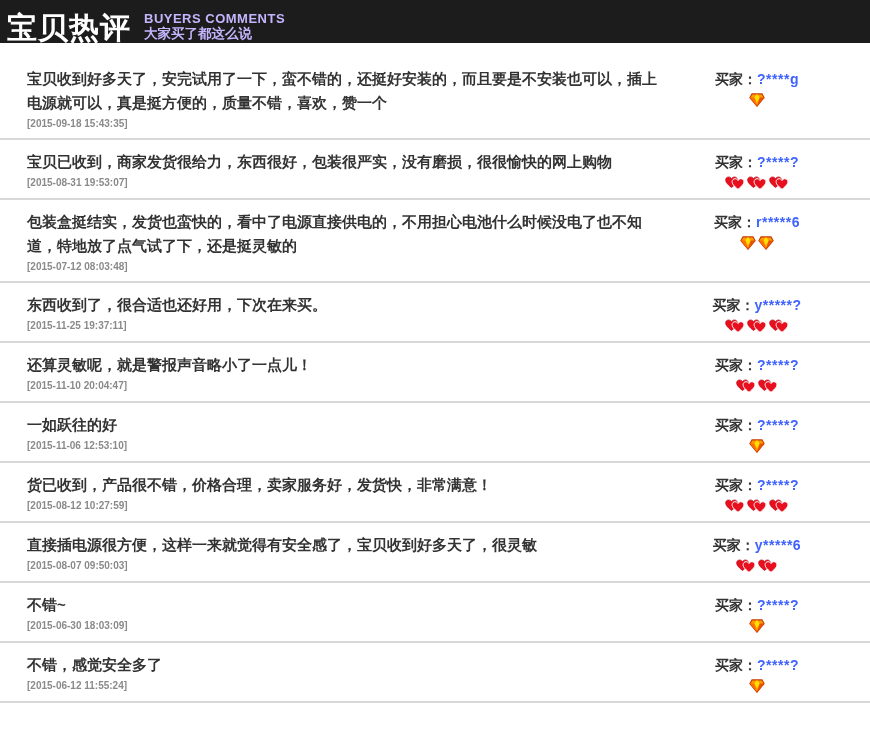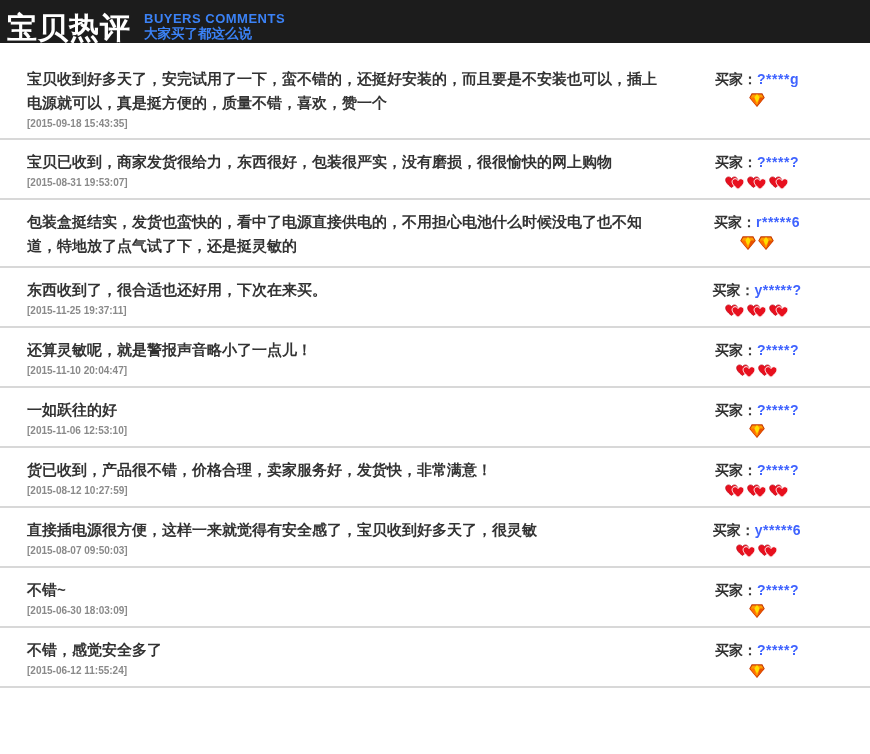--- a/index.html
+++ b/index.html
@@ -17,21 +17,21 @@
     padding-left:7px;
     box-sizing:border-box;
   }
   .header-title {
     color:#fff;
     font-size:30px;
     font-weight:bold;
     letter-spacing:1px;
     line-height:1;
   }
-  .header-sub { margin-left:13px; color:#3b82f6; }
+  .header-sub { margin-left:13px; color:#c4b5fd; }
   .header-sub-en {
     font-size:13px;
     font-weight:bold;
     letter-spacing:0.5px;
     line-height:1.2;
   }
   .header-sub-cn {
     font-size:13.5px;
     font-weight:bold;
     line-height:1.25;
@@ -137,20 +137,21 @@
     <path d="M6.5,12.5 C2.3,9.2 0.6,7 0.6,4.9 C0.6,3.2 1.9,1.9 3.6,1.9 C4.8,1.9 5.9,2.6 6.5,3.7 C7.1,2.6 8.2,1.9 9.4,1.9 C11.1,1.9 12.4,3.2 12.4,4.9 C12.4,7 10.7,9.2 6.5,12.5 Z" fill="#e8101e" stroke="#b00010" stroke-width="0.6"></path>
     <path d="M13,14.3 C8.8,11 7.1,8.8 7.1,6.7 C7.1,5 8.4,3.7 10.1,3.7 C11.3,3.7 12.4,4.4 13,5.5 C13.6,4.4 14.7,3.7 15.9,3.7 C17.6,3.7 18.9,5 18.9,6.7 C18.9,8.8 17.2,11 13,14.3 Z" fill="#e8101e" stroke="#ffffff" stroke-width="1"></path>
   </svg>
         </div>
     </div>
   </div>
 
   <div class="row">
     <div class="review-main">
       <div class="review-text">包装盒挺结实，发货也蛮快的，看中了电源直接供电的，不用担心电池什么时候没电了也不知道，特地放了点气试了下，还是挺灵敏的</div>
+      <div class="review-time">[2015-07-12 08:03:48]</div>
     </div>
     <div class="buyer-col">
       <div class="buyer-line"><span class="buyer-label">买家：</span><span class="buyer-id">r*****6</span></div>
       <div class="buyer-icons">
           <svg width="16" height="14" viewBox="0 0 16 14">
     <polygon points="3,0.9 13,0.9 15.1,4.6 8,13.2 0.9,4.6" fill="#ff9a00" stroke="#c83a00" stroke-width="1.1"></polygon>
     <polygon points="5.3,4.6 8,0.9 10.7,4.6 8,9.4" fill="#ffe000"></polygon>
     <polygon points="0.9,4.6 5.3,4.6 8,13.2" fill="#ff7000"></polygon>
     <polygon points="15.1,4.6 10.7,4.6 8,13.2" fill="#e85200"></polygon>
   </svg>

